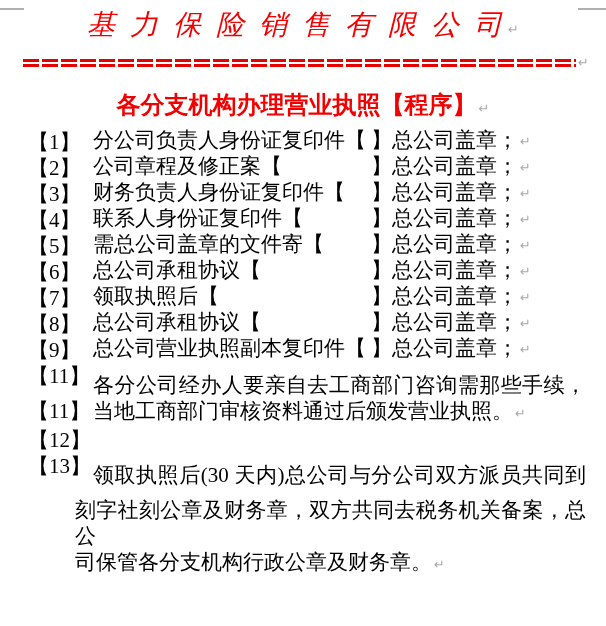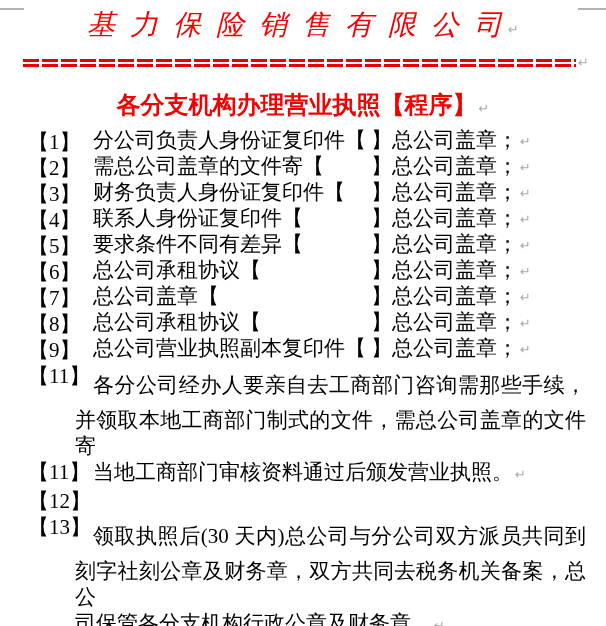--- a/index.html
+++ b/index.html
@@ -78,21 +78,21 @@
       <span class="bracket-line">
         <span class="left-text">分公司负责人身份证复印件【</span>
         <span class="right-text">】总公司盖章；</span>
       </span>
       <span class="mark">↵</span>
     </div>
 
     <div class="row">
       <span class="num">【2】</span>
       <span class="bracket-line">
-        <span class="left-text">需总公司盖章的文件寄【</span>
+        <span class="left-text">公司章程及修正案【</span>
         <span class="right-text">】总公司盖章；</span>
       </span>
       <span class="mark">↵</span>
     </div>
 
     <div class="row">
       <span class="num">【3】</span>
       <span class="bracket-line">
         <span class="left-text">财务负责人身份证复印件【</span>
         <span class="right-text">】总公司盖章；</span>
@@ -105,39 +105,39 @@
       <span class="bracket-line">
         <span class="left-text">联系人身份证复印件【</span>
         <span class="right-text">】总公司盖章；</span>
       </span>
       <span class="mark">↵</span>
     </div>
 
     <div class="row">
       <span class="num">【5】</span>
       <span class="bracket-line">
-        <span class="left-text">要求条件不同有差异【</span>
+        <span class="left-text">需总公司盖章的文件寄【</span>
         <span class="right-text">】总公司盖章；</span>
       </span>
       <span class="mark">↵</span>
     </div>
 
     <div class="row">
       <span class="num">【6】</span>
       <span class="bracket-line">
         <span class="left-text">总公司承租协议【</span>
         <span class="right-text">】总公司盖章；</span>
       </span>
       <span class="mark">↵</span>
     </div>
 
     <div class="row">
       <span class="num">【7】</span>
       <span class="bracket-line">
-        <span class="left-text">总公司盖章【</span>
+        <span class="left-text">领取执照后【</span>
         <span class="right-text">】总公司盖章；</span>
       </span>
       <span class="mark">↵</span>
     </div>
 
     <div class="row">
       <span class="num">【8】</span>
       <span class="bracket-line">
         <span class="left-text">总公司承租协议【</span>
         <span class="right-text">】总公司盖章；</span>
@@ -151,21 +151,20 @@
         <span class="left-text">总公司营业执照副本复印件【</span>
         <span class="right-text">】总公司盖章；</span>
       </span>
       <span class="mark">↵</span>
     </div>
 
     <div class="row">
       <span class="num">【11】</span>
       <div class="para-content">
           <div class="pline justify-line"><span>各分公司经办人要亲自去工商部门咨询需那些手续，</span></div>
-          <div class="pline justify-line outdent"><span>并领取本地工商部门制式的文件，需总公司盖章的文件寄</span></div>
         </div>
     </div>
 
     <div class="row">
       <span class="num">【11】</span>
       <div class="para-content">
           <div class="pline"><span>当地工商部门审核资料通过后颁发营业执照。</span><span class="mark">↵</span></div>
         </div>
     </div>
 

